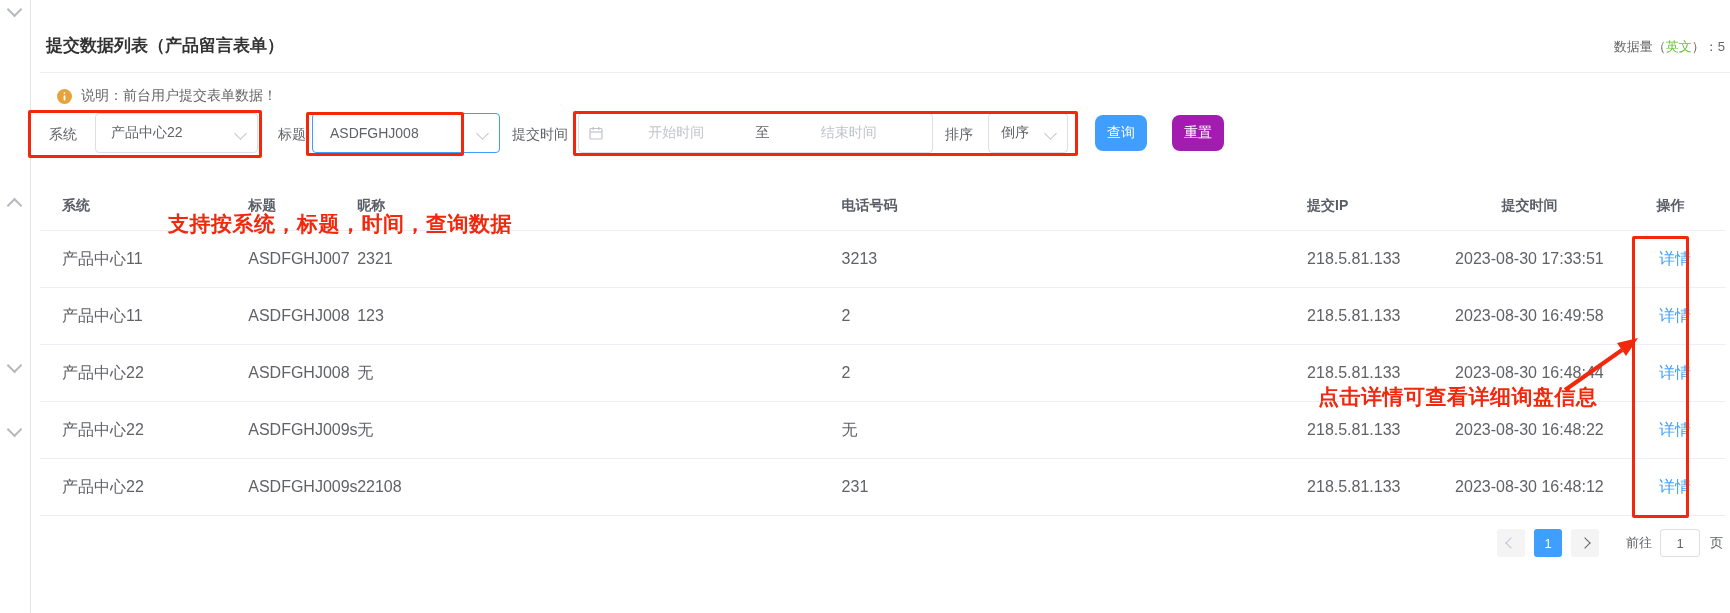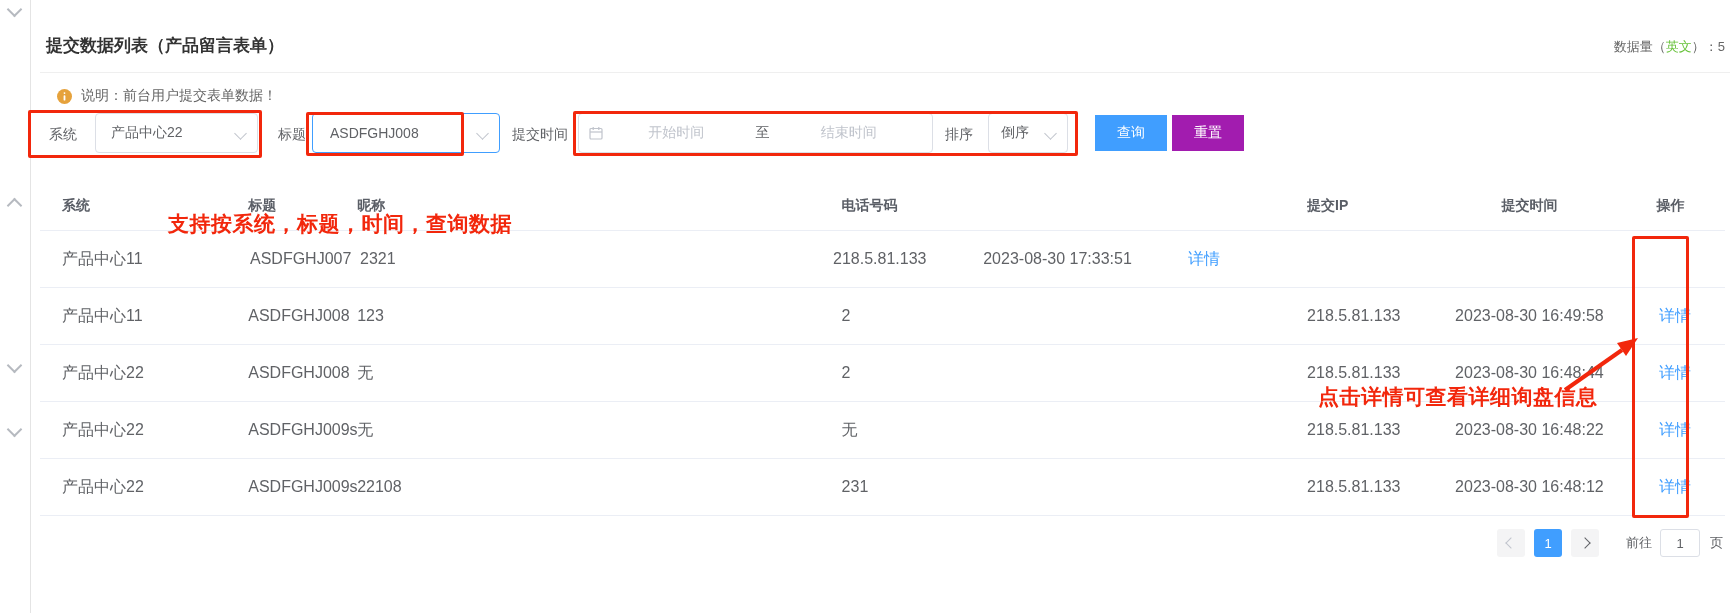--- a/index.html
+++ b/index.html
@@ -26,21 +26,21 @@
   .flabel{position:absolute;top:126px;font-size:14px;color:#606266;}
   .sel{position:absolute;top:113px;height:40px;box-sizing:border-box;border:1px solid #dcdfe6;border-radius:4px;background:#fff;display:flex;align-items:center;padding:0 12px 0 15px;font-size:14px;color:#606266;cursor:pointer;}
   .chev{display:inline-block;width:8px;height:8px;border-right:1.5px solid #c0c4cc;border-bottom:1.5px solid #c0c4cc;transform:rotate(45deg);flex:none;}
   .sel .chev{margin-left:auto;}
   .combo{position:absolute;left:312px;top:113px;width:188px;height:40px;box-sizing:border-box;border:1px solid #409EFF;border-radius:4px;background:#fff;display:flex;align-items:center;padding:0 12px 0 15px;}
   .combo input{border:none;outline:none;width:120px;font-size:14px;color:#606266;font-family:inherit;background:transparent;}
   .combo .chev{margin-left:auto;}
   .datebox{position:absolute;left:578px;top:113px;width:355px;height:40px;box-sizing:border-box;border:1px solid #dcdfe6;border-radius:4px;background:#fff;display:flex;align-items:center;padding:0 10px;cursor:pointer;}
   .datebox .ph{flex:1;text-align:center;font-size:14px;color:#c0c4cc;}
   .datebox .sep{font-size:14px;color:#606266;padding:0 6px;}
-  .btn{position:absolute;top:115px;height:36px;width:72px;border:none;border-radius:0;color:#fff;font-size:14px;cursor:pointer;font-family:Liberation Sans, sans-serif;}
+  .btn{position:absolute;top:115px;height:36px;width:52px;border:none;border-radius:8px;color:#fff;font-size:14px;cursor:pointer;font-family:Liberation Sans, sans-serif;}
   .btn-search{left:1095px;background:#409EFF;}
   .btn-reset{left:1172px;background:#a21caf;}
 
   
   .table{position:absolute;left:40px;top:180px;width:1685px;}
   .thead{display:flex;height:50px;line-height:50px;border-bottom:1px solid #ebeef5;color:#5a5e66;font-weight:700;font-size:14px;}
   .trow{display:flex;height:56px;line-height:56px;border-bottom:1px solid #ebeef5;color:#606266;font-size:16px;}
   .c{box-sizing:border-box;overflow:hidden;white-space:nowrap;}
   .c1{width:205px;padding-left:22px;}
   .c2{width:115px;padding-left:5px;}
@@ -137,20 +137,21 @@
       <div class="c c4">电话号码</div>
       <div class="c c5">提交IP</div>
       <div class="c c6">提交时间</div>
       <div class="c c7">操作</div>
     </div>
     <div>
     <div class="trow">
       <div class="c c1">产品中心11</div>
       <div class="c c2">ASDFGHJ007</div>
       <div class="c c3">2321</div>
+      <div class="c c4">3213</div>
       <div class="c c5">218.5.81.133</div>
       <div class="c c6">2023-08-30 17:33:51</div>
       <div class="c c7">
         <a class="link">详情</a><a class="link">删除</a>
       </div>
     </div>
 
     <div class="trow">
       <div class="c c1">产品中心11</div>
       <div class="c c2">ASDFGHJ008</div>

